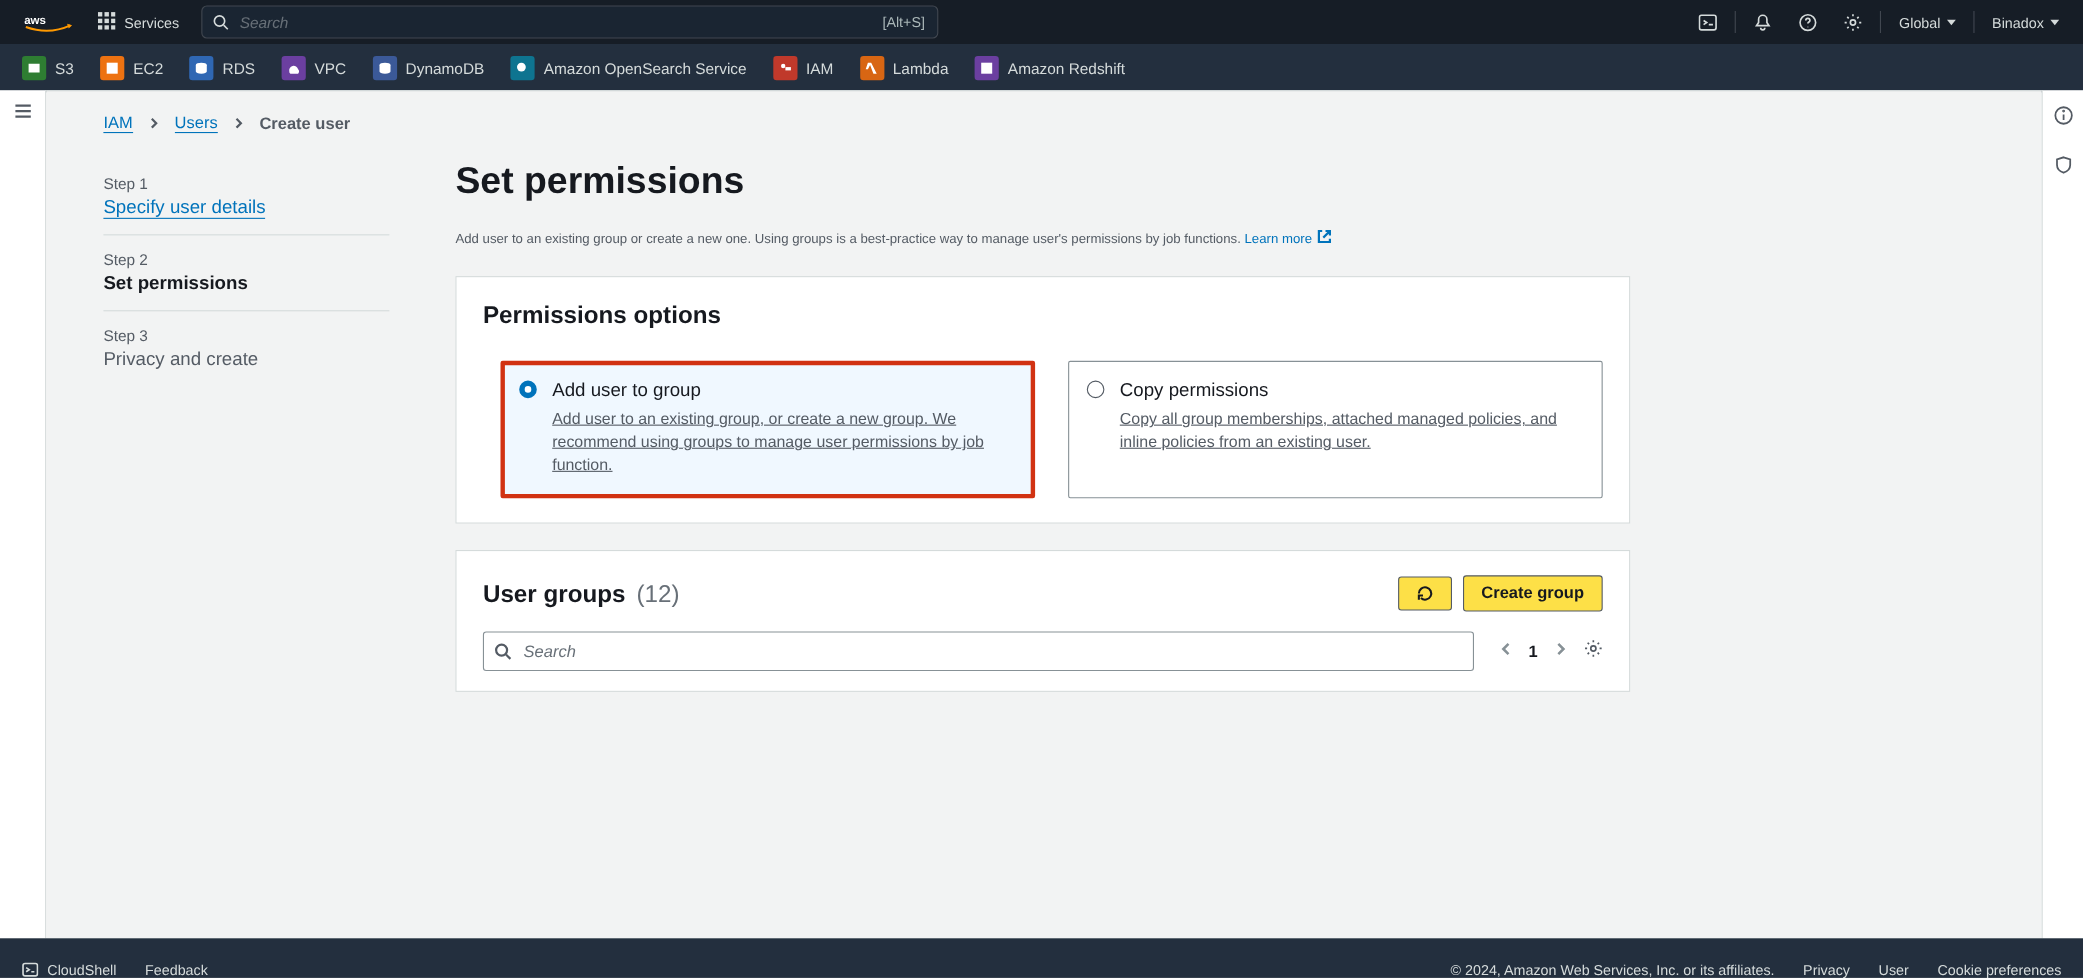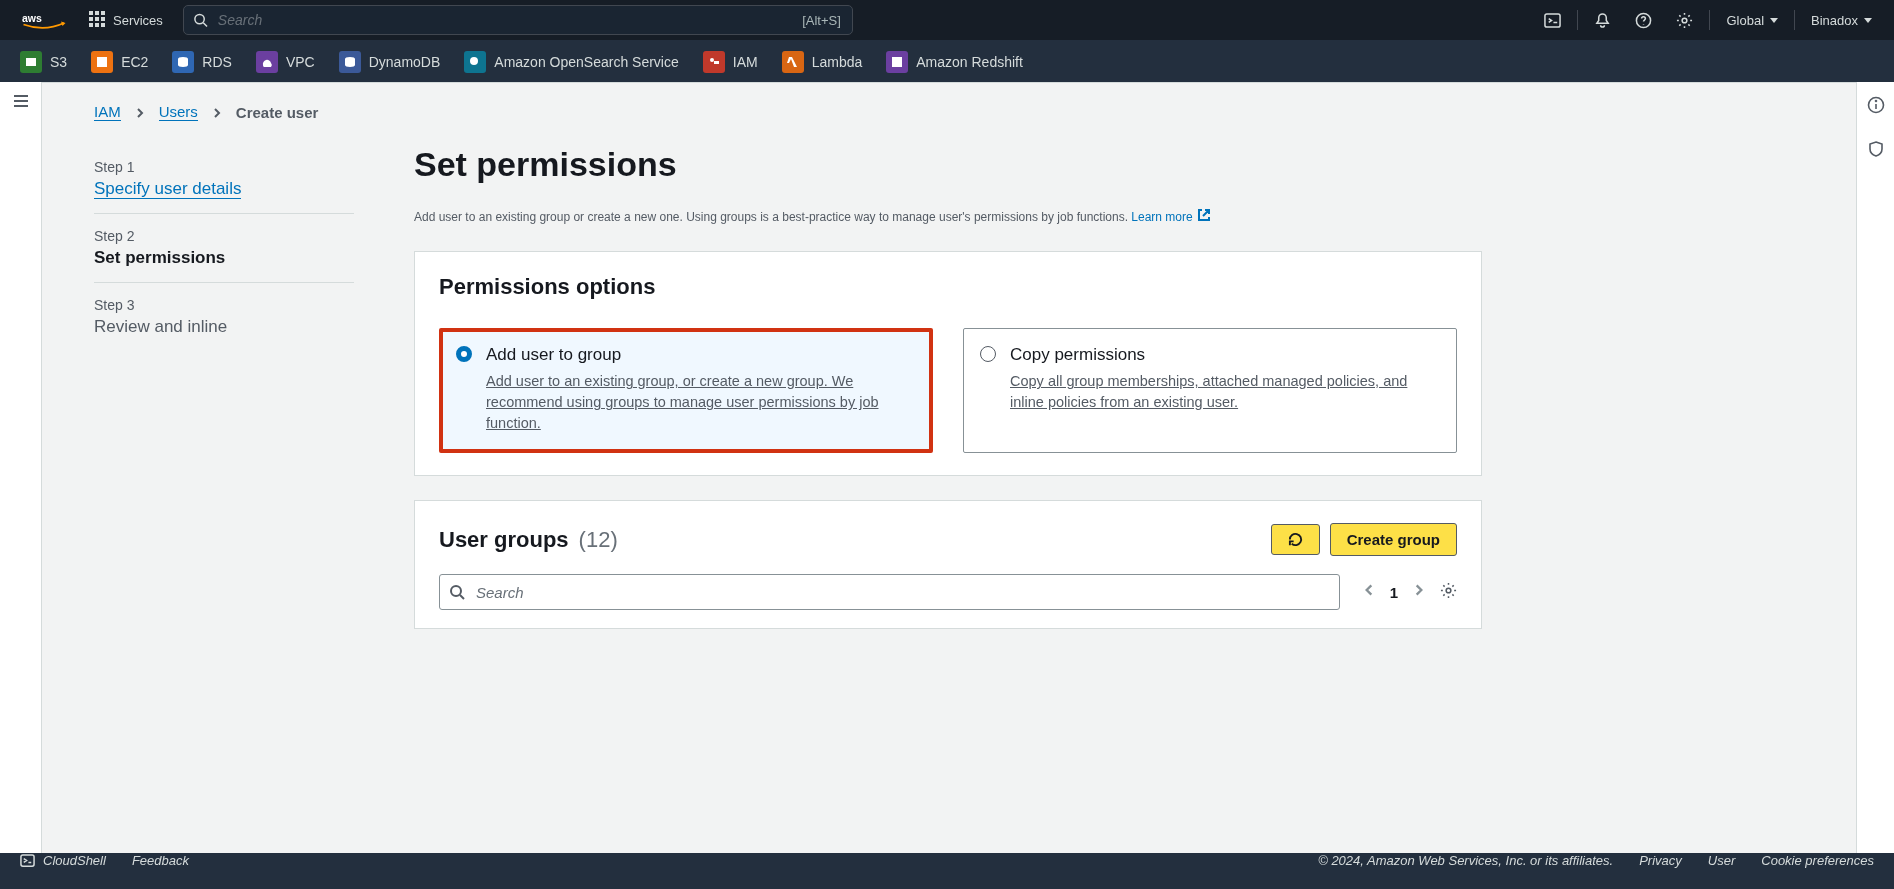--- a/index.html
+++ b/index.html
@@ -53,21 +53,21 @@
   .step.active .title{color:#16191f;font-weight:700;}
   .page{flex:1;min-width:0;}
   h1{font-size:34px;font-weight:700;margin-bottom:10px;}
   .subtitle{font-size:12px;color:#545b64;line-height:1.5;max-width:980px;margin-top:24px;}
   .subtitle a{color:#0073bb;text-decoration:none;}
   .ext-icon{display:inline-block;vertical-align:middle;margin-left:4px;}
   .ext-icon svg{width:14px;height:14px;stroke:#0073bb;fill:none;stroke-width:2;}
   
   .panel{background:#fff;border:1px solid #d5dbdb;margin-top:24px;padding:22px 24px;}
   .panel h2{font-size:22px;font-weight:700;}
-  .options{display:flex;gap:30px;margin-top:28px;}
+  .options{display:flex;gap:30px;margin-top:28px;margin-left:16px;}
   .option{flex:1;border:1px solid #879196;border-radius:2px;padding:16px 18px 18px 46px;position:relative;cursor:pointer;background:#fff;}
   .option .radio{position:absolute;left:16px;top:17px;width:16px;height:16px;border:1px solid #545b64;border-radius:50%;background:#fff;}
   .option.selected{background:#f0f8ff;border:4px solid #d13212;padding:13px 15px 15px 43px;}
   .option.selected .radio{border:5px solid #0073bb;left:13px;top:14px;}
   .option .ot{font-size:17px;font-weight:400;color:#16191f;margin-bottom:6px;}
   .option .od{font-size:14.5px;color:#545b64;line-height:1.45;text-decoration:underline;}
   
   .ug-head{display:flex;align-items:center;gap:10px;}
   .ug-head h2{font-size:22px;font-weight:700;}
   .ug-head .count{font-size:22px;color:#687078;font-weight:400;}
@@ -77,21 +77,21 @@
   .ug-row2{display:flex;align-items:center;gap:22px;margin-top:18px;}
   .ug-search{flex:1;position:relative;}
   .ug-search input{width:100%;height:36px;border:1px solid #879196;border-radius:3px;padding:0 10px 0 36px;font-size:15px;}
   .ug-search input::placeholder{color:#687078;font-style:italic;}
   .ug-search svg{position:absolute;left:10px;top:50%;transform:translateY(-50%);width:16px;height:16px;stroke:#545b64;fill:none;stroke-width:2;}
   .pager{display:flex;align-items:center;gap:14px;}
   .pager .pg-btn svg{width:14px;height:14px;stroke:#879196;fill:none;stroke-width:2;}
   .pager .pg-num{font-size:15px;font-weight:700;}
   .pager .gear svg{width:17px;height:17px;stroke:#545b64;fill:none;stroke-width:1.6;}
   
-  .footer{position:absolute;bottom:0;left:0;right:0;height:36px;background:#232f3e;color:#d5dbdb;display:flex;align-items:flex-start;padding:0 20px;font-size:13px;font-style:italic;}
+  .footer{position:absolute;bottom:0;left:0;right:0;height:36px;background:#232f3e;color:#d5dbdb;display:flex;align-items:flex-end;padding:0 20px;font-size:13px;}
   .footer .fitem{display:flex;align-items:center;gap:8px;margin-right:26px;cursor:pointer;}
   .footer .fitem svg{width:15px;height:15px;stroke:#d5dbdb;fill:none;stroke-width:1.6;}
   .footer .sp{flex:1;}
   .footer a{color:#d5dbdb;text-decoration:none;margin-left:26px;}
 </style>
 </head>
 <body>
 
 <div class="topnav">
   <div class="logo">
@@ -269,21 +269,21 @@
           <div class="step">
             <div class="lbl">Step 1</div>
             <div class="title"><a href="#">Specify user details</a></div>
           </div>
           <div class="step active">
             <div class="lbl">Step 2</div>
             <div class="title">Set permissions</div>
           </div>
           <div class="step">
             <div class="lbl">Step 3</div>
-            <div class="title">Review and inline</div>
+            <div class="title">Privacy and create</div>
           </div>
         </div>
 
         <div class="page">
           <h1>Set permissions</h1>
           <p class="subtitle">
             <span>Add user to an existing group or create a new one. Using groups is a best-practice way to manage user's permissions by job functions. </span>
             <a href="#"><span>Learn more</span><span class="ext-icon"><svg viewBox="0 0 14 14">
                     <path d="M5 2H2v10h10V9M8 2h4v4M12 2L6 8"></path>
                   </svg></span></a>

